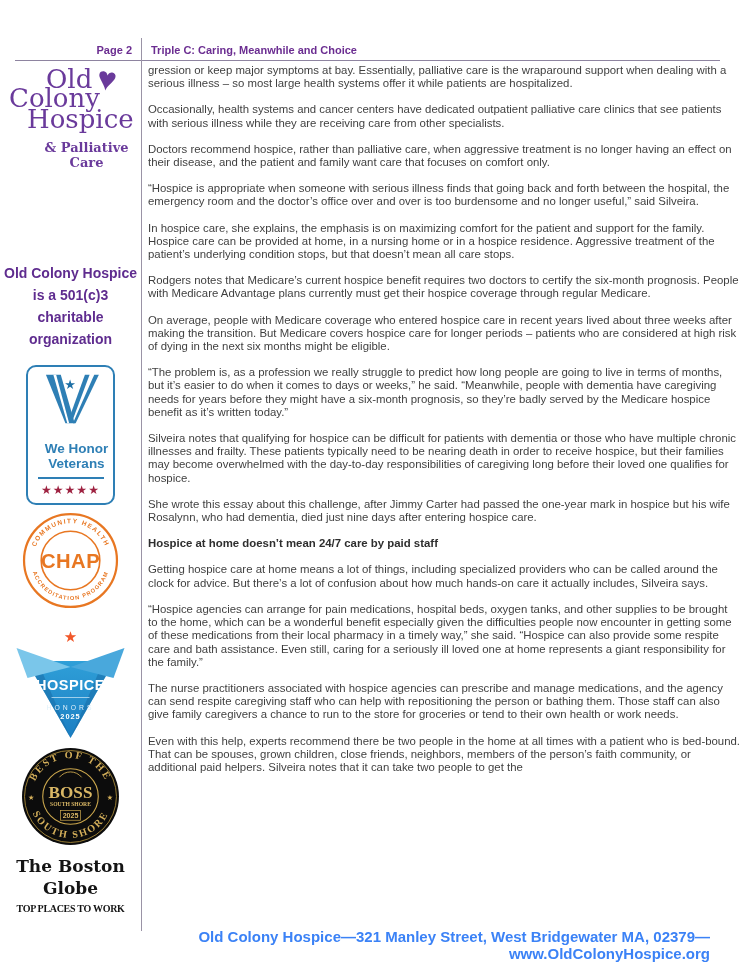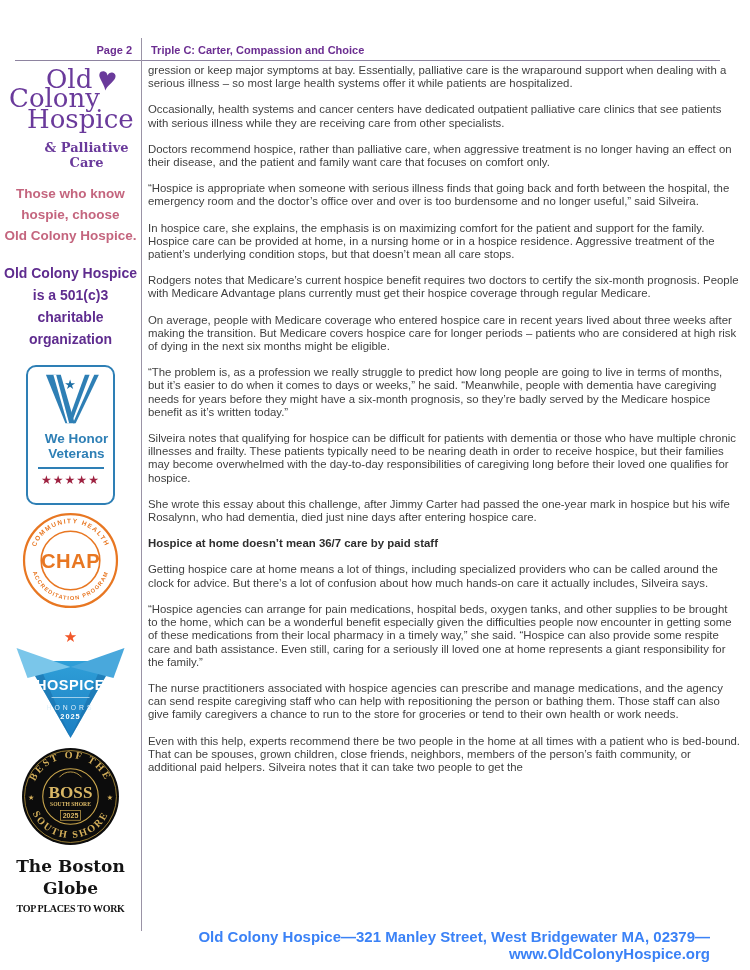--- a/index.html
+++ b/index.html
@@ -51,21 +51,21 @@
     position:absolute; top:200px; left:4px; width:133px; text-align:center;
     font-size:14px; font-weight:bold; color:#5f2c8f; line-height:22px;
   }
   
   .badge-veterans {
     position:absolute; top:303px; left:26px; width:89px; height:140px;
     border:2px solid #2e7fb5; border-radius:10px; background:#fff;
     text-align:center; padding-top:6px;
   }
   .badge-veterans .whv-text {
-    font-size:13.5px; font-weight:bold; color:#2e7fb5; line-height:15px; margin-top:2px;padding-left:12px;
+    font-size:13.5px; font-weight:bold; color:#2e7fb5; line-height:15px; margin-top:12px;padding-left:12px;
   }
   .badge-veterans .whv-line { width:66px; height:2px; background:#2e7fb5; margin:6px auto 4px auto; }
   .badge-veterans .whv-stars { font-size:12px; color:#9e2241; letter-spacing:1px; }
   
   .badge-chap { position:absolute; top:448px; left:20px; width:101px; height:101px; }
   
   .badge-honors { position:absolute; top:564px; left:15px; width:111px; height:118px; }
   
   .badge-boss { position:absolute; top:684px; left:20px; width:101px; height:101px; }
   
@@ -91,39 +91,34 @@
     position:absolute; top:928px; left:0; width:710px; text-align:right;
     font-size:15px; font-weight:bold; color:#3b82f6;
   }
 </style>
 </head>
 <body>
 
 <div class="page">
 
   <div class="hdr-page-label">Page 2</div>
-  <div class="hdr-title">Triple C: Carter, Compassion and Choice</div>
+  <div class="hdr-title">Triple C: Caring, Meanwhile and Choice</div>
   <div class="rule-h"></div>
   <div class="rule-v"></div>
 
   <div class="sidebar">
 
     <div class="logo">
       <span class="w1">Old</span>
       <span class="w2">Colony</span>
       <span class="w3">Hospice</span>
       <span class="heart">♥</span>
       <div class="subtitle">&amp; Palliative Care</div>
     </div>
 
-    <div class="tagline">
-        <div class="tag-line">Those who know</div>
-        <div class="tag-line">hospie, choose</div>
-        <div class="tag-line">Old Colony Hospice.</div>
-      </div>
 
     <div class="charity">
         <div class="charity-line">Old Colony Hospice</div>
         <div class="charity-line">is a 501(c)3</div>
         <div class="charity-line">charitable</div>
         <div class="charity-line">organization</div>
       </div>
 
     <div class="badge-veterans">
       <svg width="64" height="52" viewBox="0 0 64 56">
@@ -216,21 +211,21 @@
       <div class="art-para">gression or keep major symptoms at bay. Essentially, palliative care is the wraparound support when dealing with a serious illness – so most large health systems offer it while patients are hospitalized.</div>
       <div class="art-para">Occasionally, health systems and cancer centers have dedicated outpatient palliative care clinics that see patients with serious illness while they are receiving care from other specialists.</div>
       <div class="art-para">Doctors recommend hospice, rather than palliative care, when aggressive treatment is no longer having an effect on their disease, and the patient and family want care that focuses on comfort only.</div>
       <div class="art-para">“Hospice is appropriate when someone with serious illness finds that going back and forth between the hospital, the emergency room and the doctor’s office over and over is too burdensome and no longer useful,” said Silveira.</div>
       <div class="art-para">In hospice care, she explains, the emphasis is on maximizing comfort for the patient and support for the family. Hospice care can be provided at home, in a nursing home or in a hospice residence. Aggressive treatment of the patient’s underlying condition stops, but that doesn’t mean all care stops.</div>
       <div class="art-para">Rodgers notes that Medicare’s current hospice benefit requires two doctors to certify the six-month prognosis. People with Medicare Advantage plans currently must get their hospice coverage through regular Medicare.</div>
       <div class="art-para">On average, people with Medicare coverage who entered hospice care in recent years lived about three weeks after making the transition. But Medicare covers hospice care for longer periods – patients who are considered at high risk of dying in the next six months might be eligible.</div>
       <div class="art-para">“The problem is, as a profession we really struggle to predict how long people are going to live in terms of months, but it’s easier to do when it comes to days or weeks,” he said. “Meanwhile, people with dementia have caregiving needs for years before they might have a six-month prognosis, so they’re badly served by the Medicare hospice benefit as it’s written today.”</div>
       <div class="art-para">Silveira notes that qualifying for hospice can be difficult for patients with dementia or those who have multiple chronic illnesses and frailty. These patients typically need to be nearing death in order to receive hospice, but their families may become overwhelmed with the day-to-day responsibilities of caregiving long before their loved one qualifies for hospice.</div>
       <div class="art-para">She wrote this essay about this challenge, after Jimmy Carter had passed the one-year mark in hospice but his wife Rosalynn, who had dementia, died just nine days after entering hospice care.</div>
-      <div class="art-heading">Hospice at home doesn’t mean 36/7 care by paid staff</div>
+      <div class="art-heading">Hospice at home doesn’t mean 24/7 care by paid staff</div>
       <div class="art-para">Getting hospice care at home means a lot of things, including specialized providers who can be called around the clock for advice. But there’s a lot of confusion about how much hands-on care it actually includes, Silveira says.</div>
       <div class="art-para">“Hospice agencies can arrange for pain medications, hospital beds, oxygen tanks, and other supplies to be brought to the home, which can be a wonderful benefit especially given the difficulties people now encounter in getting some of these medications from their local pharmacy in a timely way,” she said. “Hospice can also provide some respite care and bath assistance. Even still, caring for a seriously ill loved one at home represents a giant responsibility for the family.”</div>
       <div class="art-para">The nurse practitioners associated with hospice agencies can prescribe and manage medications, and the agency can send respite caregiving staff who can help with repositioning the person or bathing them. Those staff can also give family caregivers a chance to run to the store for groceries or tend to their own health or work needs.</div>
       <div class="art-para">Even with this help, experts recommend there be two people in the home at all times with a patient who is bed-bound. That can be spouses, grown children, close friends, neighbors, members of the person’s faith community, or additional paid helpers. Silveira notes that it can take two people to get the</div>
     </div>
 
   <div class="footer">Old Colony Hospice—321 Manley Street, West Bridgewater MA, 02379—www.OldColonyHospice.org</div>
 
 </div>
 

